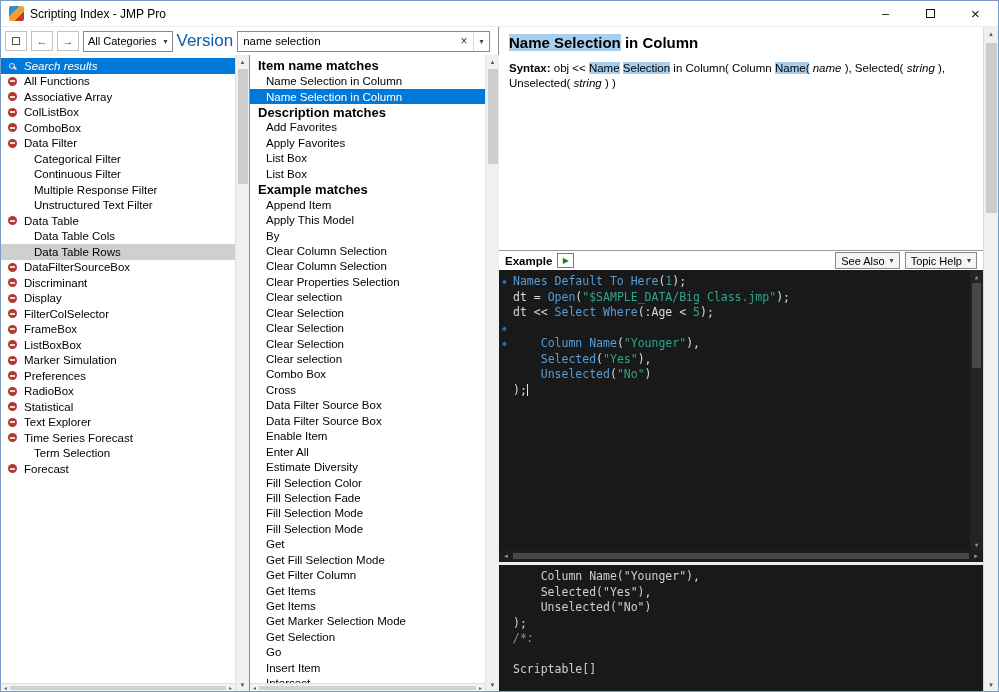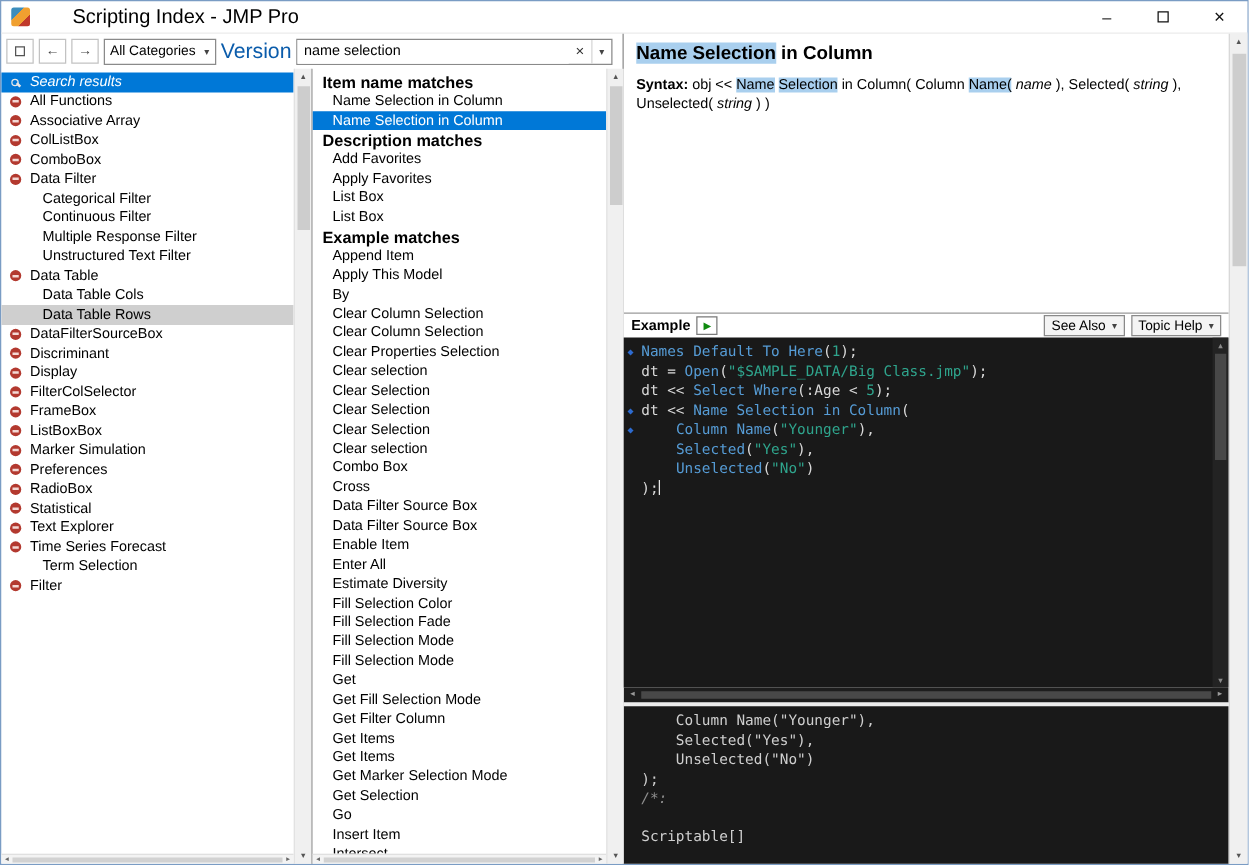--- a/index.html
+++ b/index.html
@@ -4,21 +4,21 @@
 <style>
   * { box-sizing: border-box; margin: 0; padding: 0; }
   html,body { width: 999px; height: 692px; overflow: hidden; }
   body { font-family: "Liberation Sans", sans-serif; background: #fff; color: #000; }
   .window { width: 999px; height: 692px; border: 1px solid #7a9cc4; display: flex; flex-direction: column; background: #fff; }
 
   
   .titlebar { flex: 0 0 26px; height: 26px; display: flex; align-items: center; padding-left: 8px; border-bottom: 1px solid #ececec; }
   .app-icon { width: 15px; height: 15px; margin-right: 6px; border-radius: 2px;
               background: linear-gradient(135deg,#3c8dbc 0 34%,#f0a030 34% 68%,#c0392b 68%); }
-  .title { font-size: 16px; margin-left: 28px; }
+  .title { font-size: 12px; }
   .win-controls { margin-left: auto; display: flex; height: 100%; }
   .win-btn { width: 45px; height: 100%; border: none; background: transparent; display: flex; align-items: center; justify-content: center; font-size: 13px; color: #111; font-family: inherit; cursor: default; }
   .max-glyph { width: 9px; height: 9px; border: 1px solid #111; display: block; }
   .close-btn { font-size: 15px; }
 
   
   .body { flex: 1; display: flex; min-height: 0; }
   .left-half { width: 498px; flex: 0 0 498px; display: flex; flex-direction: column; border-right: 1px solid #8c8c8c; min-height: 0; }
 
   
@@ -289,21 +289,21 @@
                 </span>
                 <span class="tree-label">Time Series Forecast</span>
               </div>
               <div class="tree-row child">
                 <span class="tree-label">Term Selection</span>
               </div>
               <div class="tree-row">
                 <span class="tree-icon">
                   <span class="cat-glyph"></span>
                 </span>
-                <span class="tree-label">Filter</span>
+                <span class="tree-label">Forecast</span>
               </div>
             </div>
           <div class="hscroll">
             <span class="arrow">◄</span>
             <span class="thumb"></span>
             <span class="arrow">►</span>
           </div>
         </div>
         <div class="vscroll">
           <span class="arrow">▲</span>
@@ -401,21 +401,20 @@
             <div class="code-line">
               <span class="gutter"></span>
               <span class="code-text"><span class="c-pl">dt = </span><span class="c-kw">Open</span><span class="c-pl">(</span><span class="c-str">"$SAMPLE_DATA/Big Class.jmp"</span><span class="c-pl">);</span></span>
             </div>
             <div class="code-line">
               <span class="gutter"></span>
               <span class="code-text"><span class="c-pl">dt &lt;&lt; </span><span class="c-kw">Select Where</span><span class="c-pl">(:Age &lt; </span><span class="c-num">5</span><span class="c-pl">);</span></span>
             </div>
             <div class="code-line">
               <span class="gutter">◆</span>
-              <span class="code-text"><span class="c-pl">dt &lt;&lt; </span><span class="c-kw">Name Selection in Column</span><span class="c-pl">(</span></span>
             </div>
             <div class="code-line">
               <span class="gutter">◆</span>
               <span class="code-text"><span class="c-pl">    </span><span class="c-kw">Column Name</span><span class="c-pl">(</span><span class="c-str">"Younger"</span><span class="c-pl">),</span></span>
             </div>
             <div class="code-line">
               <span class="gutter"></span>
               <span class="code-text"><span class="c-pl">    </span><span class="c-kw">Selected</span><span class="c-pl">(</span><span class="c-str">"Yes"</span><span class="c-pl">),</span></span>
             </div>
             <div class="code-line">

